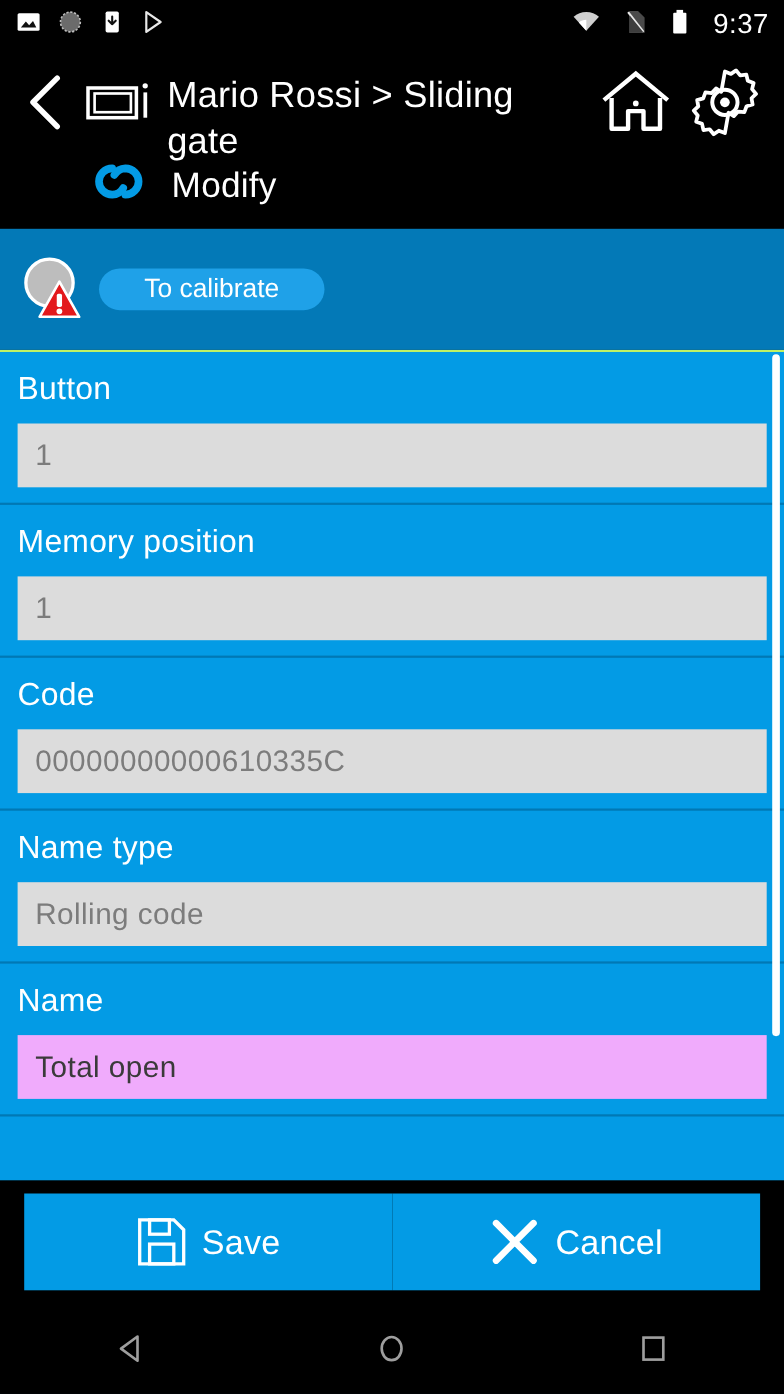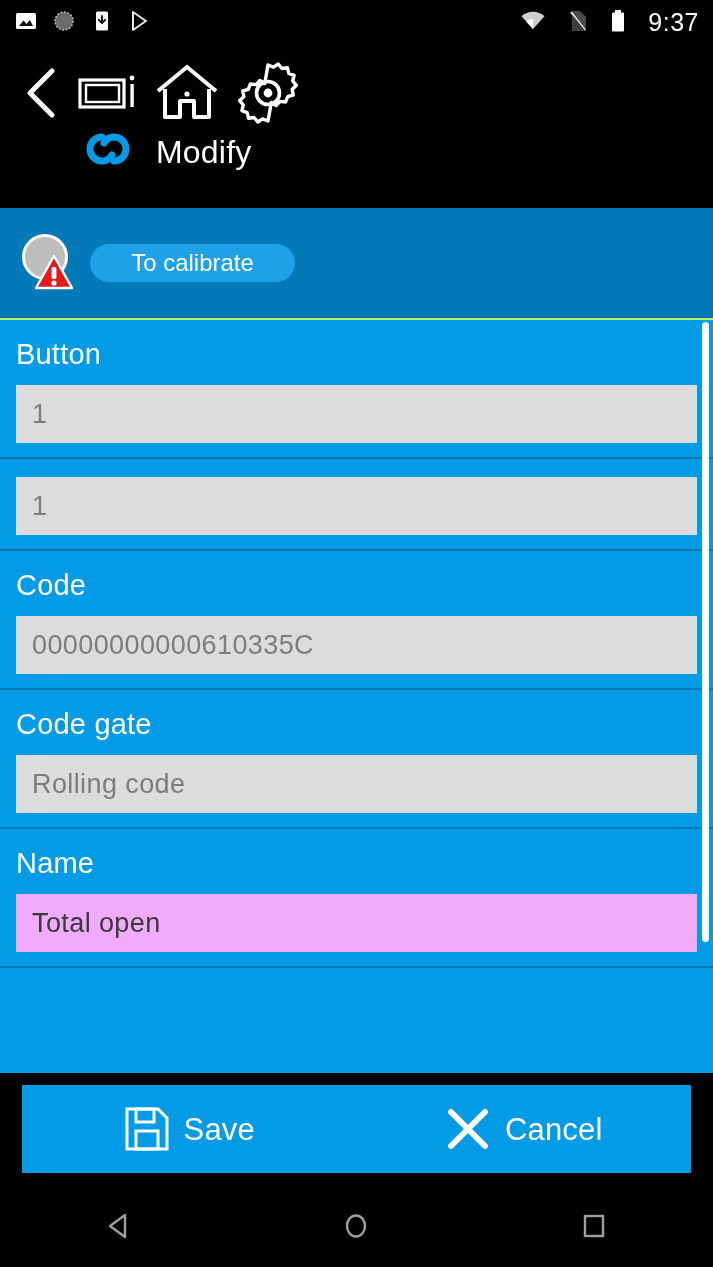--- a/index.html
+++ b/index.html
@@ -234,20 +234,21 @@
           </svg>
       </div>
       <div class="hdr-btn dev-btn">
         <svg width="62" height="46" viewBox="0 0 62 46">
           <rect x="3" y="10" width="44" height="27" fill="none" stroke="#fff" stroke-width="3.2"></rect>
           <rect x="9" y="15" width="33" height="17" fill="none" stroke="#fff" stroke-width="2.4"></rect>
           <circle cx="55" cy="8" r="2.4" fill="#fff"></circle>
           <rect x="53.4" y="14" width="3.4" height="23" fill="#fff"></rect>
         </svg>
       </div>
+      <div class="hdr-title">Mario Rossi &gt; Sliding gate</div>
       <div class="hdr-btn home-btn">
         <svg width="66" height="60" viewBox="0 0 66 60">
           <path d="M4 28L33 4l29 24" fill="none" stroke="#fff" stroke-width="4"></path>
           <path d="M11 26v28h15V38h14v16h15V26" fill="none" stroke="#fff" stroke-width="4" stroke-linejoin="round"></path>
           <circle cx="33" cy="31" r="2.6" fill="#fff"></circle>
         </svg>
       </div>
       <div class="hdr-btn gear-btn">
         <svg width="62" height="62" viewBox="0 0 62 62">
           <path d="M31 3l5.5 2.2 4.7-3.2 3.7 4.5 5.6-.7 1.3 5.6 5.3 2 -1.4 5.6 3.6 4.4-4.1 3.9 1 5.7-5.5 1.6-2 5.4-5.7-.6-3.9 4.2-4.8-3.1L31 59l-5.5-2.2-4.7 3.2-3.7-4.5-5.6.7-1.3-5.6-5.3-2 1.4-5.6L2.7 38.6l4.1-3.9-1-5.7 5.5-1.6 2-5.4 5.7.6 3.9-4.2 4.8 3.1z" fill="none" stroke="#fff" stroke-width="3.4" stroke-linejoin="round"></path>
@@ -280,30 +281,31 @@
   </div>
 
   <div class="form">
 
     <div class="field">
       <div class="field-label">Button</div>
       <div class="field-input disabled">1</div>
     </div>
 
     <div class="field">
+      <div class="field-label">Memory position</div>
       <div class="field-input disabled">1</div>
     </div>
 
     <div class="field">
       <div class="field-label">Code</div>
       <div class="field-input disabled">00000000000610335C</div>
     </div>
 
     <div class="field">
-      <div class="field-label">Code gate</div>
+      <div class="field-label">Name type</div>
       <div class="field-input disabled">Rolling code</div>
     </div>
 
     <div class="field">
       <div class="field-label">Name</div>
       <div class="field-input editable">Total open</div>
     </div>
 
     <div class="scrollbar"></div>
   </div>

